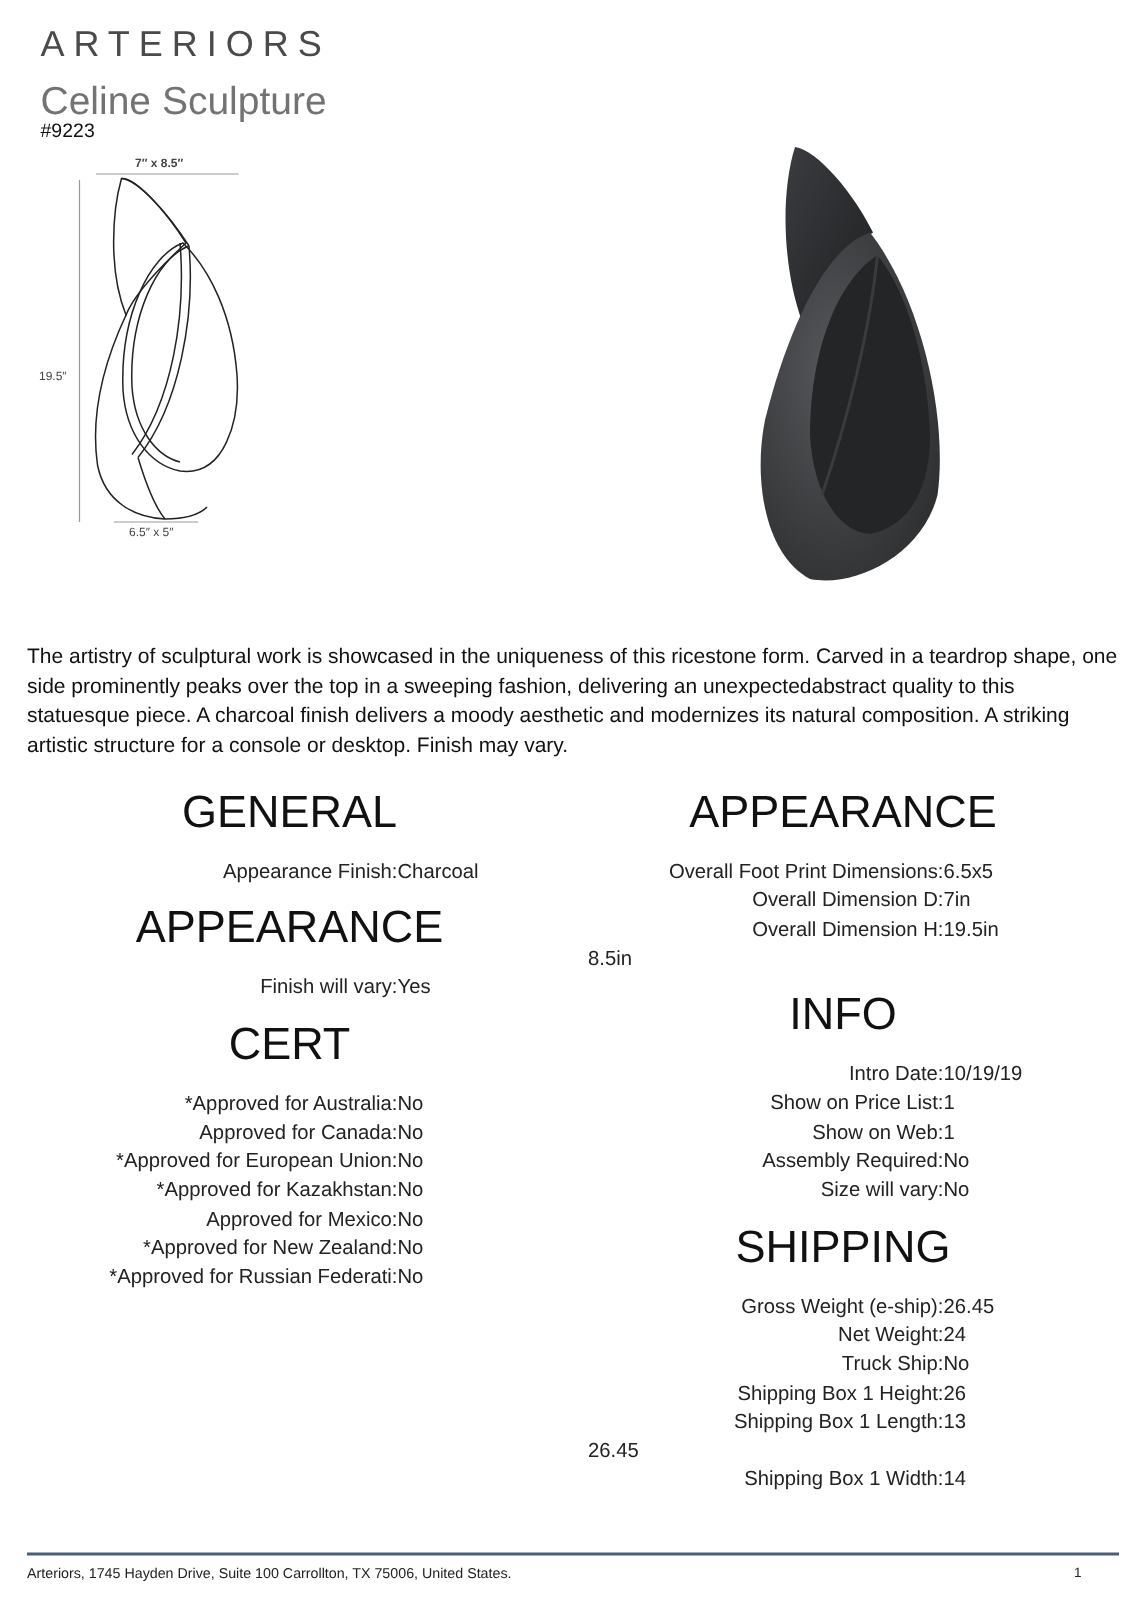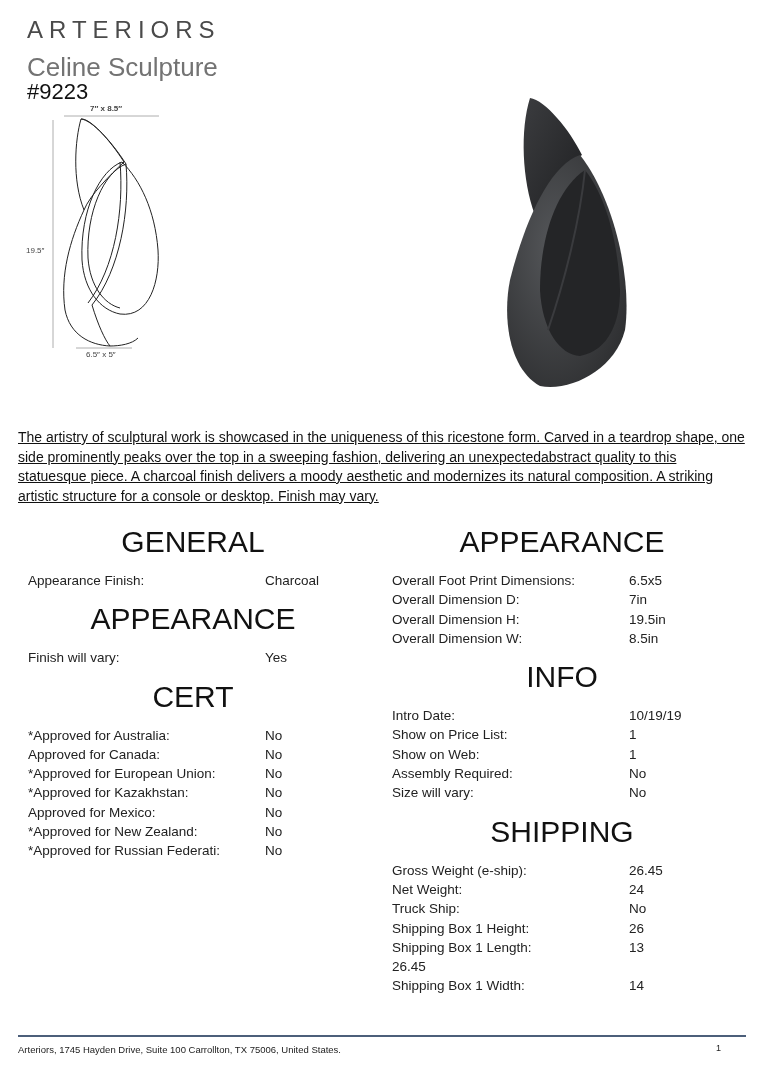--- a/index.html
+++ b/index.html
@@ -1,28 +1,28 @@
 <!DOCTYPE html>
 <html><head>
 <meta charset="utf-8">
 <style>
   html, body { margin: 0; padding: 0; background: #ffffff; }
   body { width: 764px; height: 1080px; position: relative; overflow: hidden; font-family: "Liberation Sans", sans-serif; color: #1a1a1a; }
   .brand { position: absolute; left: 27px; top: 16px; font-size: 24px; letter-spacing: 6px; color: #4a4a4a; font-weight: 300; }
   .title { position: absolute; left: 27px; top: 52px; font-size: 26px; color: #737373; }
-  .sku { position: absolute; left: 27px; top: 79px; font-size: 22px; color: #111; }
+  .sku { position: absolute; left: 27px; top: 79px; font-size: 13px; color: #111; }
   .drawing { position: absolute; left: 20px; top: 100px; width: 200px; height: 270px; }
   .dim-label { position: absolute; font-size: 8px; color: #444; }
   .photo { position: absolute; left: 380px; top: 80px; width: 384px; height: 320px; }
-  .desc { position: absolute; left: 18px; top: 428px; width: 730px; font-size: 14px; line-height: 19.5px; color: #111; text-decoration: underline; }
+  .desc { position: absolute; left: 18px; top: 428px; width: 730px; font-size: 14px; line-height: 19.5px; color: #111; }
   .col { position: absolute; top: 527px; }
   .col-left { left: 28px; width: 330px; }
   .col-right { left: 392px; width: 340px; }
   .sec-head { font-size: 30px; color: #111; margin: 0; height: 30px; line-height: 30px; text-align: center; }
-  .rows { margin-top: 14px; margin-bottom: 14px; }
+  .rows { margin-top: 14px; margin-bottom: 14px; text-align: right; }
   .row { display: flex; font-size: 13.5px; height: 19.3px; line-height: 19.3px; color: #222; }
   .col-left .row .k { width: 237px; }
   .col-right .row .k { width: 237px; }
   .footer-line { position: absolute; left: 18px; top: 1035px; width: 728px; height: 1.5px; background: #4c5f7a; }
   .footer-addr { position: absolute; left: 18px; top: 1044px; font-size: 9.5px; color: #222; }
   .footer-page { position: absolute; left: 716px; top: 1043px; font-size: 9px; color: #222; }
 </style>
 </head>
 <body>
 
@@ -134,21 +134,20 @@
         </div>
       <div class="row">
           <span class="k">Overall Dimension D:</span>
           <span class="v">7in</span>
         </div>
       <div class="row">
           <span class="k">Overall Dimension H:</span>
           <span class="v">19.5in</span>
         </div>
       <div class="row">
-          <span class="k">Overall Dimension W:</span>
           <span class="v">8.5in</span>
         </div>
     </div>
   </div>
   <div>
     <div class="sec-head">INFO</div>
     <div class="rows">
       <div class="row">
           <span class="k">Intro Date:</span>
           <span class="v">10/19/19</span>

